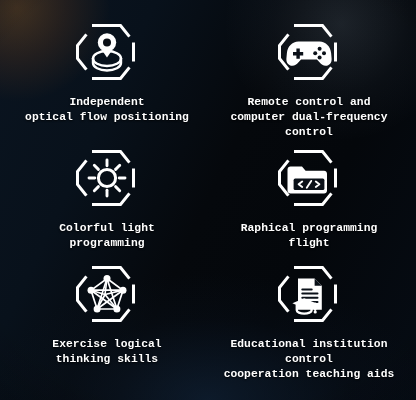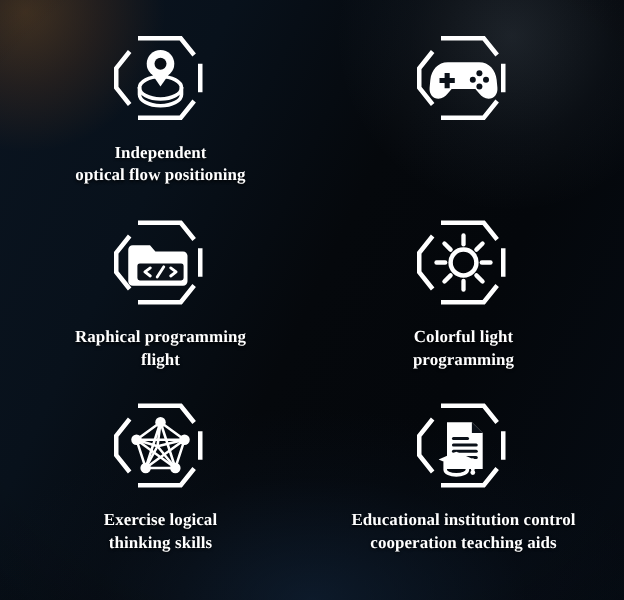--- a/index.html
+++ b/index.html
@@ -10,21 +10,21 @@
   #root {
     position: relative;
     width: 416px;
     height: 400px;
     overflow: hidden;
     background:
       radial-gradient(circle 130px at 4% 2%, rgba(255,150,40,0.22) 0%, rgba(255,130,30,0.10) 38%, rgba(120,60,10,0.0) 72%),
       radial-gradient(circle 150px at 82% 6%, rgba(190,215,240,0.13) 0%, rgba(140,170,205,0.05) 45%, rgba(40,60,85,0.0) 78%),
       radial-gradient(ellipse 260px 150px at 50% 100%, rgba(20,42,68,0.55) 0%, rgba(12,24,40,0.18) 55%, rgba(6,10,16,0.0) 85%),
       linear-gradient(115deg, #0a1420 0%, #08111b 26%, #05080c 50%, #04070b 70%, #060c14 100%);
-    font-family: Liberation Serif, serif;
+    font-family: Liberation Mono, monospace;
     -webkit-font-smoothing: antialiased;
   }
   .vignette {
     position: absolute;
     inset: 0;
     pointer-events: none;
     background: radial-gradient(ellipse 115% 110% at 50% 45%, rgba(0,0,0,0) 52%, rgba(0,0,0,0.45) 100%);
   }
   .grid {
     position: absolute;
@@ -115,44 +115,22 @@
           <path class="gl" d="M23.5 23.5 h21 c6.4 0 11 5.2 11.6 11.6 l0.5 5.4 c0.4 4.3 -2.3 7.3 -5.9 7.3 c-2.6 0 -4.3 -1.4 -6.2 -3.5 l-2.6 -2.9 h-15.8 l-2.6 2.9 c-1.9 2.1 -3.6 3.5 -6.2 3.5 c-3.6 0 -6.3 -3 -5.9 -7.3 l0.5 -5.4 C12.5 28.7 17.1 23.5 23.5 23.5 Z"></path>
 
           <path d="M21.4 30.6 h3.4 v3.4 h3.4 v3.4 h-3.4 v3.4 h-3.4 v-3.4 h-3.4 v-3.4 h3.4 Z" fill="#0b1119"></path>
 
           <circle cx="44.6" cy="30.8" r="2.0" fill="#0b1119"></circle>
           <circle cx="40.2" cy="35.2" r="2.0" fill="#0b1119"></circle>
           <circle cx="49.0" cy="35.2" r="2.0" fill="#0b1119"></circle>
           <circle cx="44.6" cy="39.6" r="2.0" fill="#0b1119"></circle>
         </svg>
       </div>
-    </div>
-
-    <div class="cell">
-      <div class="hex-wrap">
-        <svg viewBox="0 0 68 68" aria-hidden="true">
-          <g class="frame">
-            <path d="M20.5 7.5 H47.5 L55.5 17.5"></path>
-            <path d="M60.5 26 V42 "></path>
-            <path d="M55.5 50.5 L47.5 60.5 H20.5"></path>
-            <path d="M12.5 50.5 L4.5 40.5 V27.5 L12.5 17.5"></path>
-          </g>
-
-          <path class="gl" d="M15.5 22.5 h11.5 l3.6 4.2 h18.4 c1.7 0 3 1.3 3 3 v16.8 c0 1.7 -1.3 3 -3 3 h-33.5 c-1.7 0 -3 -1.3 -3 -3 v-21 c0 -1.7 1.3 -3 3 -3 Z"></path>
-
-          <rect x="18.6" y="34.6" width="30.8" height="11.4" rx="1.6" fill="#0b1119"></rect>
-          <g stroke="#ffffff" stroke-width="1.9" fill="none" stroke-linecap="round" stroke-linejoin="round">
-            <path d="M27.2 37.6 L23.6 40.3 L27.2 43.0"></path>
-            <path d="M40.8 37.6 L44.4 40.3 L40.8 43.0"></path>
-            <path d="M36.2 36.9 L31.8 43.7"></path>
-          </g>
-        </svg>
-      </div>
-      <div class="caption">Raphical programming
-flight</div>
+      <div class="caption">Remote control and
+computer dual-frequency control</div>
     </div>
 
     <div class="cell">
       <div class="hex-wrap">
         <svg viewBox="0 0 68 68" aria-hidden="true">
           <g class="frame">
             <path d="M20.5 7.5 H47.5 L55.5 17.5"></path>
             <path d="M60.5 26 V42 "></path>
             <path d="M55.5 50.5 L47.5 60.5 H20.5"></path>
             <path d="M12.5 50.5 L4.5 40.5 V27.5 L12.5 17.5"></path>
@@ -176,20 +154,44 @@
 
     <div class="cell">
       <div class="hex-wrap">
         <svg viewBox="0 0 68 68" aria-hidden="true">
           <g class="frame">
             <path d="M20.5 7.5 H47.5 L55.5 17.5"></path>
             <path d="M60.5 26 V42 "></path>
             <path d="M55.5 50.5 L47.5 60.5 H20.5"></path>
             <path d="M12.5 50.5 L4.5 40.5 V27.5 L12.5 17.5"></path>
           </g>
+
+          <path class="gl" d="M15.5 22.5 h11.5 l3.6 4.2 h18.4 c1.7 0 3 1.3 3 3 v16.8 c0 1.7 -1.3 3 -3 3 h-33.5 c-1.7 0 -3 -1.3 -3 -3 v-21 c0 -1.7 1.3 -3 3 -3 Z"></path>
+
+          <rect x="18.6" y="34.6" width="30.8" height="11.4" rx="1.6" fill="#0b1119"></rect>
+          <g stroke="#ffffff" stroke-width="1.9" fill="none" stroke-linecap="round" stroke-linejoin="round">
+            <path d="M27.2 37.6 L23.6 40.3 L27.2 43.0"></path>
+            <path d="M40.8 37.6 L44.4 40.3 L40.8 43.0"></path>
+            <path d="M36.2 36.9 L31.8 43.7"></path>
+          </g>
+        </svg>
+      </div>
+      <div class="caption">Raphical programming
+flight</div>
+    </div>
+
+    <div class="cell">
+      <div class="hex-wrap">
+        <svg viewBox="0 0 68 68" aria-hidden="true">
+          <g class="frame">
+            <path d="M20.5 7.5 H47.5 L55.5 17.5"></path>
+            <path d="M60.5 26 V42 "></path>
+            <path d="M55.5 50.5 L47.5 60.5 H20.5"></path>
+            <path d="M12.5 50.5 L4.5 40.5 V27.5 L12.5 17.5"></path>
+          </g>
           <g stroke="#ffffff" stroke-width="1.7" fill="none" stroke-linecap="round">
 
             <path d="M34 18.5 L50.0 30.2 L43.9 49.0 L24.1 49.0 L18.0 30.2 Z"></path>
 
             <path d="M34 18.5 L43.9 49.0"></path>
             <path d="M34 18.5 L24.1 49.0"></path>
             <path d="M50.0 30.2 L24.1 49.0"></path>
             <path d="M18.0 30.2 L43.9 49.0"></path>
             <path d="M18.0 30.2 L50.0 30.2"></path>
 

